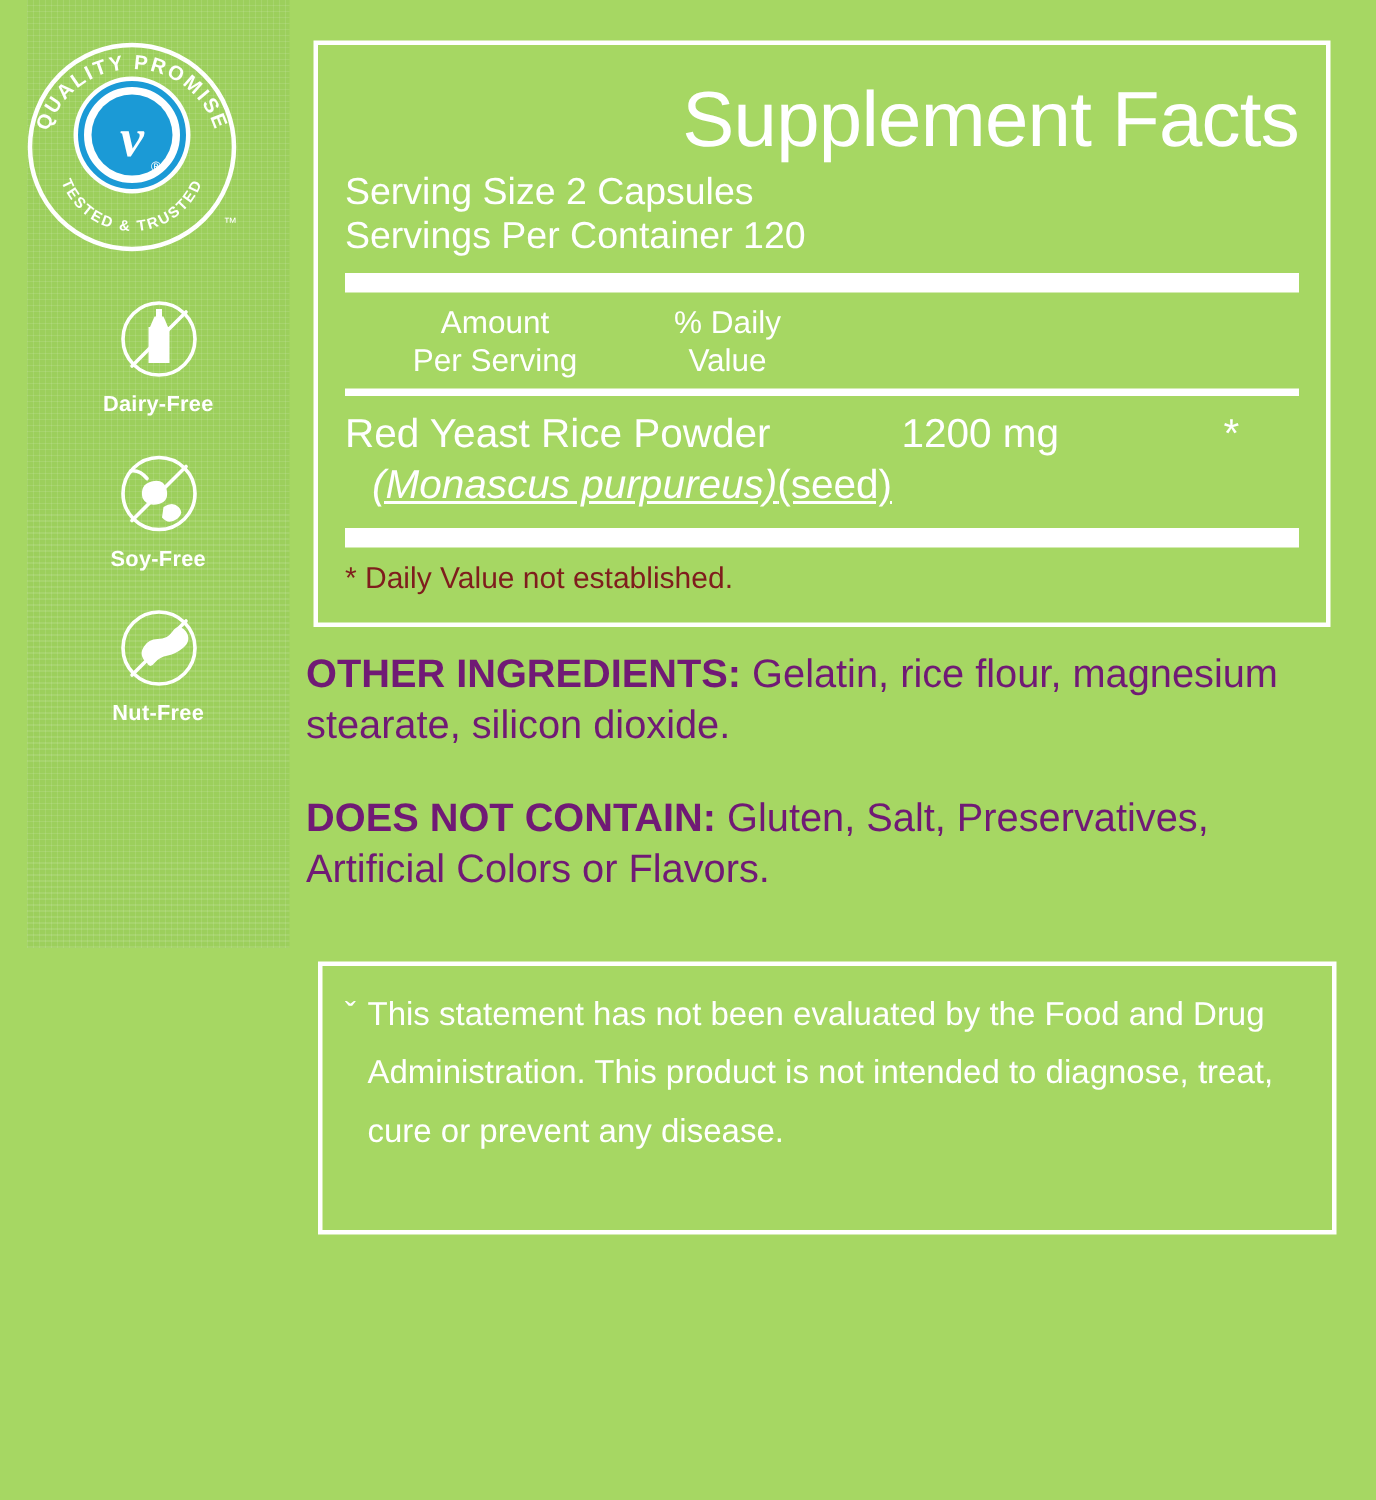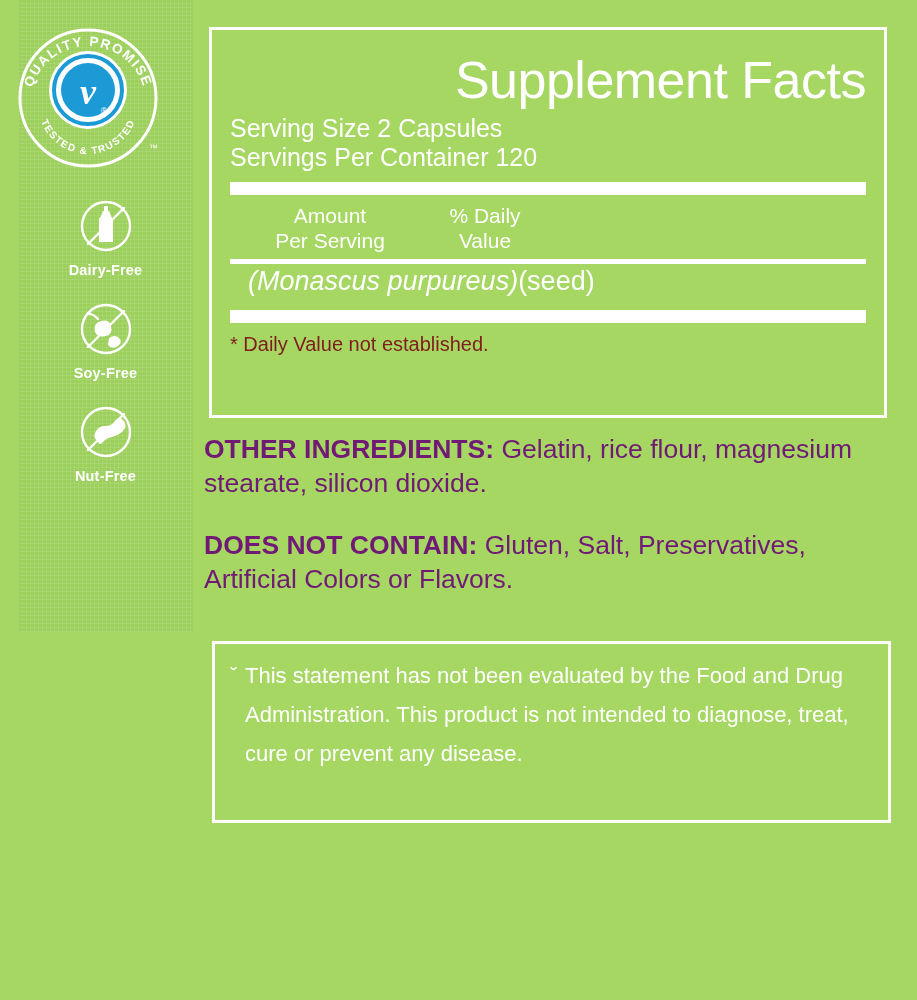--- a/index.html
+++ b/index.html
@@ -144,20 +144,21 @@
     width: 90px;
     text-align: center;
     font-size: 27px;
     line-height: 34px;
   }
   .sf-sub {
     color: #ffffff;
     font-size: 27px;
     line-height: 34px;
     padding-left: 18px;
+    text-decoration: underline;
   }
   .sf-sub .ital { font-style: italic; }
   .sf-footnote {
     color: #7f1d1d;
     font-size: 20px;
     line-height: 26px;
     padding-top: 8px;
   }
 
   
@@ -283,20 +284,25 @@
       <div>Per Serving</div>
     </div>
     <div class="dv">
       <div>% Daily</div>
       <div>Value</div>
     </div>
   </div>
 
   <div class="rule-thin"></div>
 
+  <div class="sf-row">
+    <div class="nutrient">Red Yeast Rice Powder</div>
+    <div class="amt">1200 mg</div>
+    <div class="pct">*</div>
+  </div>
   <div class="sf-sub">
     <span class="ital">(Monascus purpureus)</span><span>(seed)</span>
   </div>
 
   <div class="rule-thick" style="margin-top:12px"></div>
 
   <div class="sf-footnote">* Daily Value not established.</div>
 </div>
 
 <div class="ing-block other">

